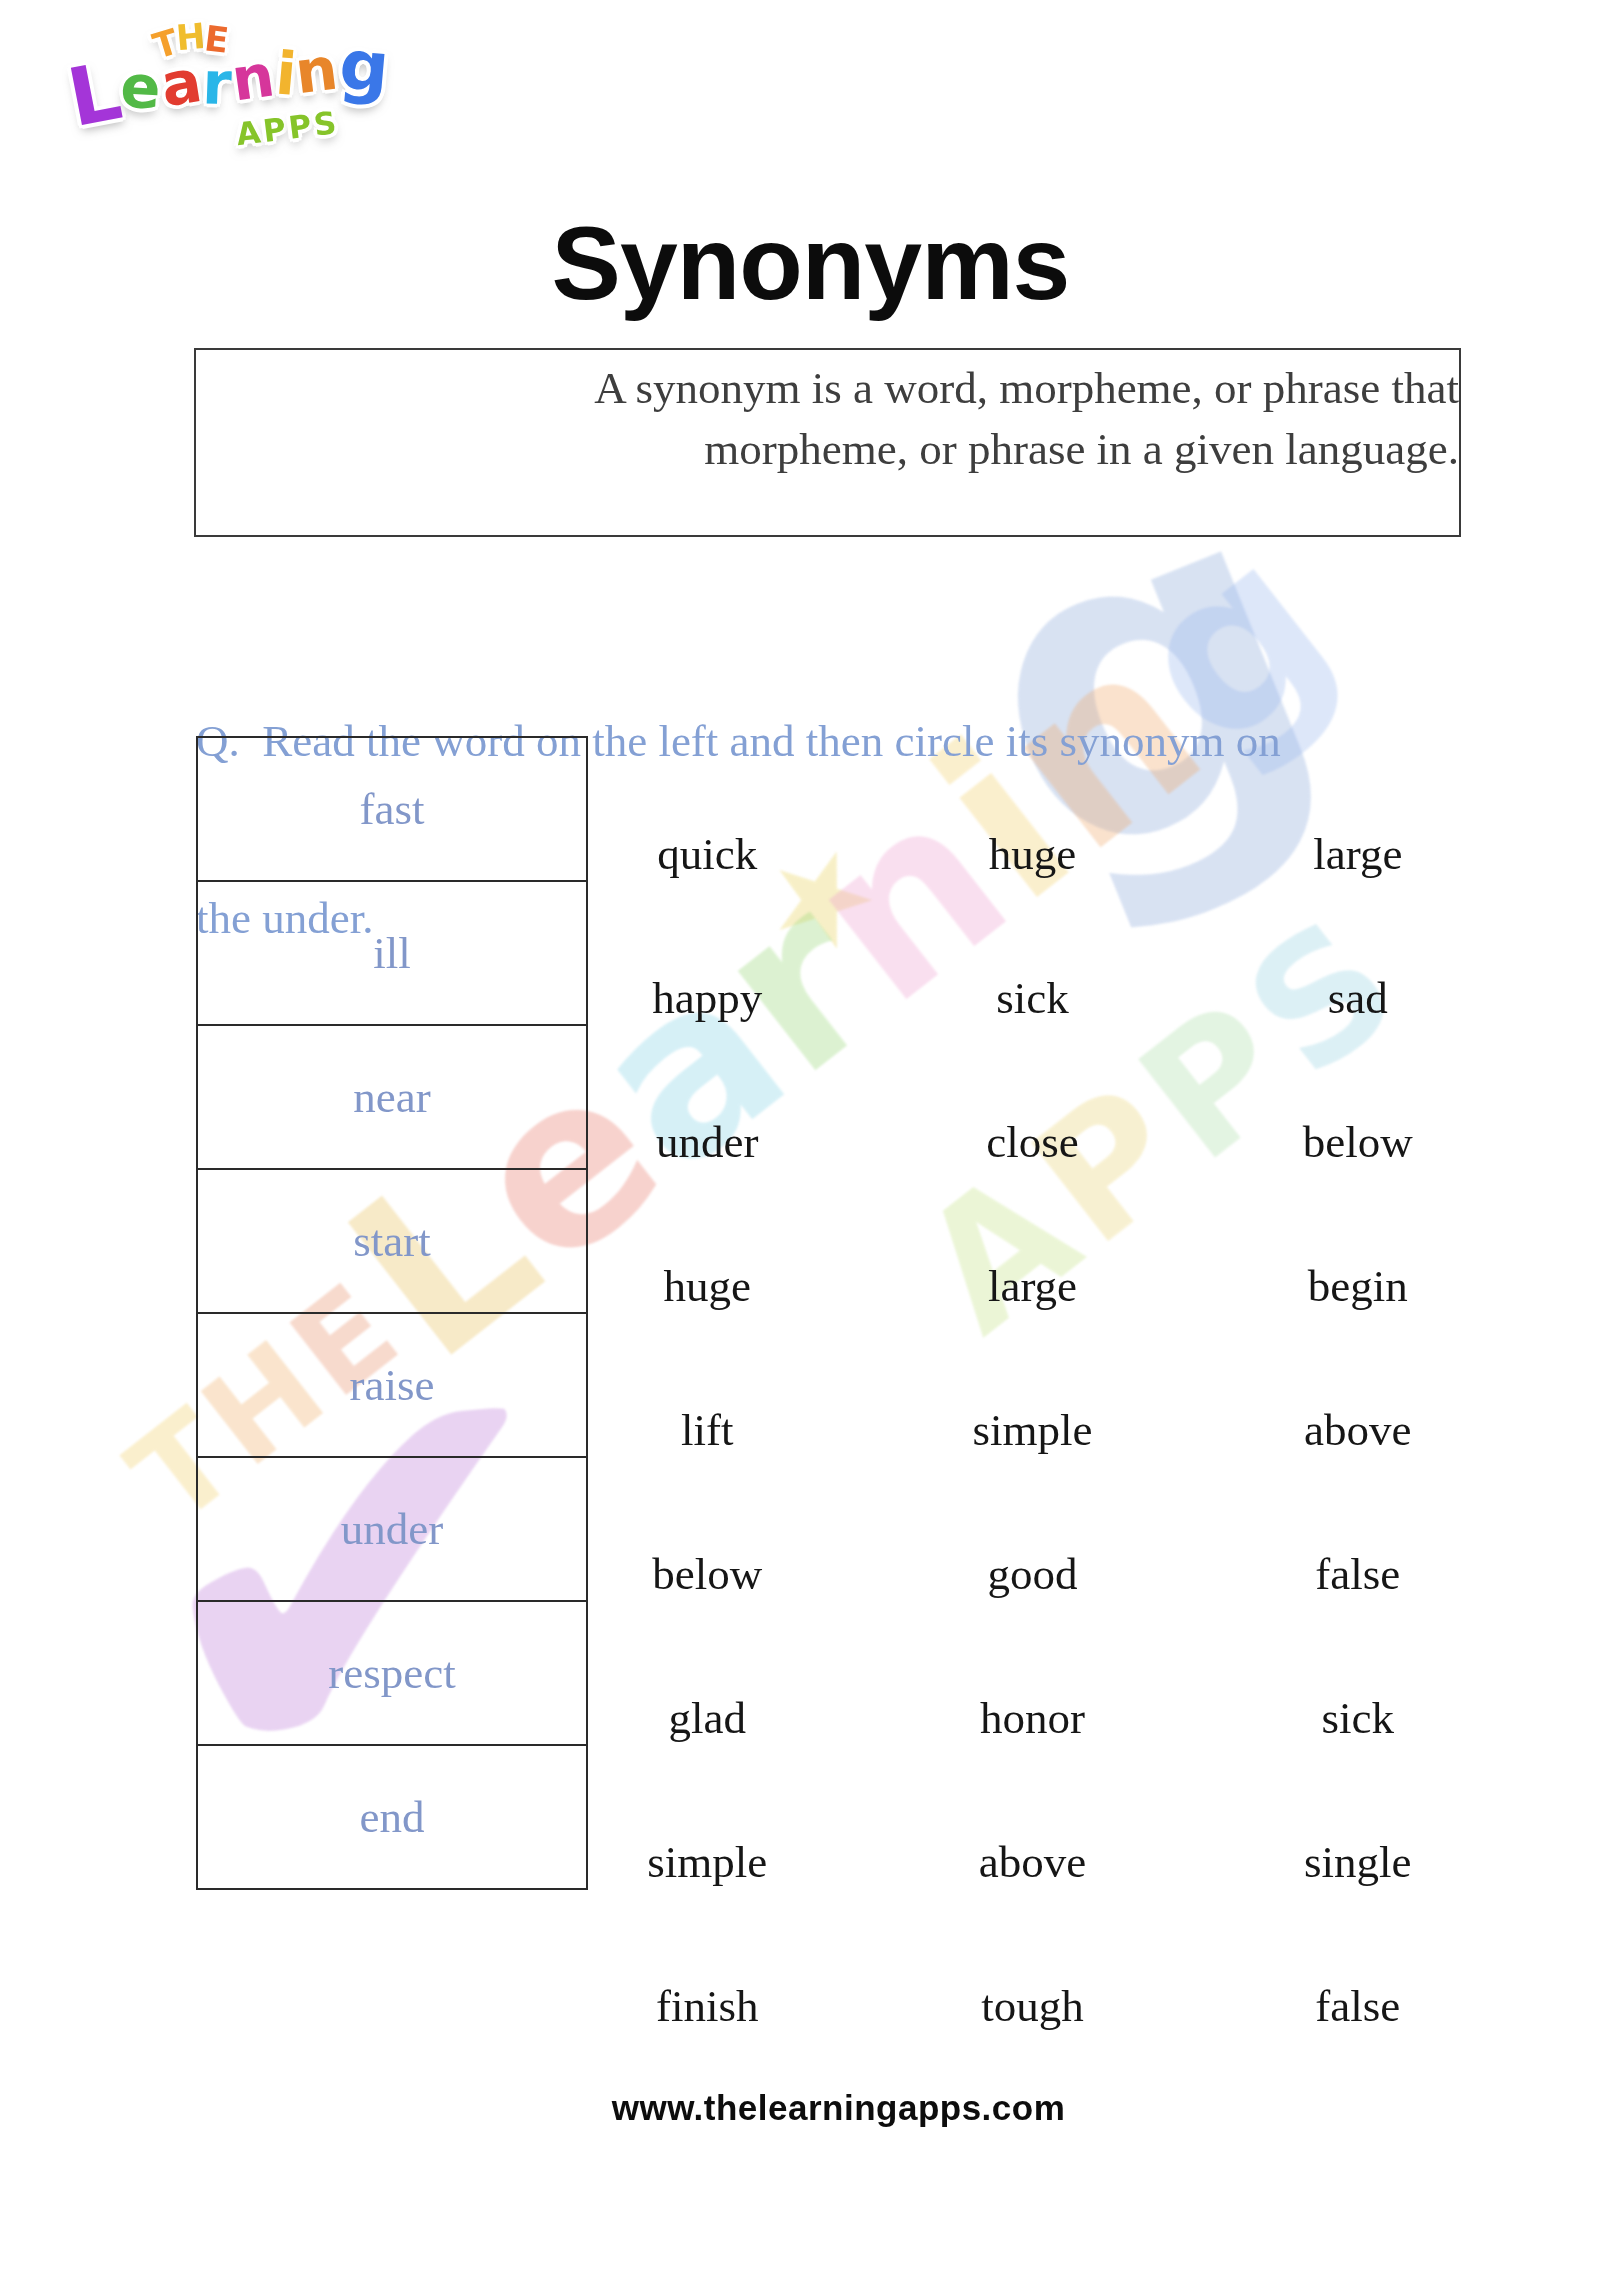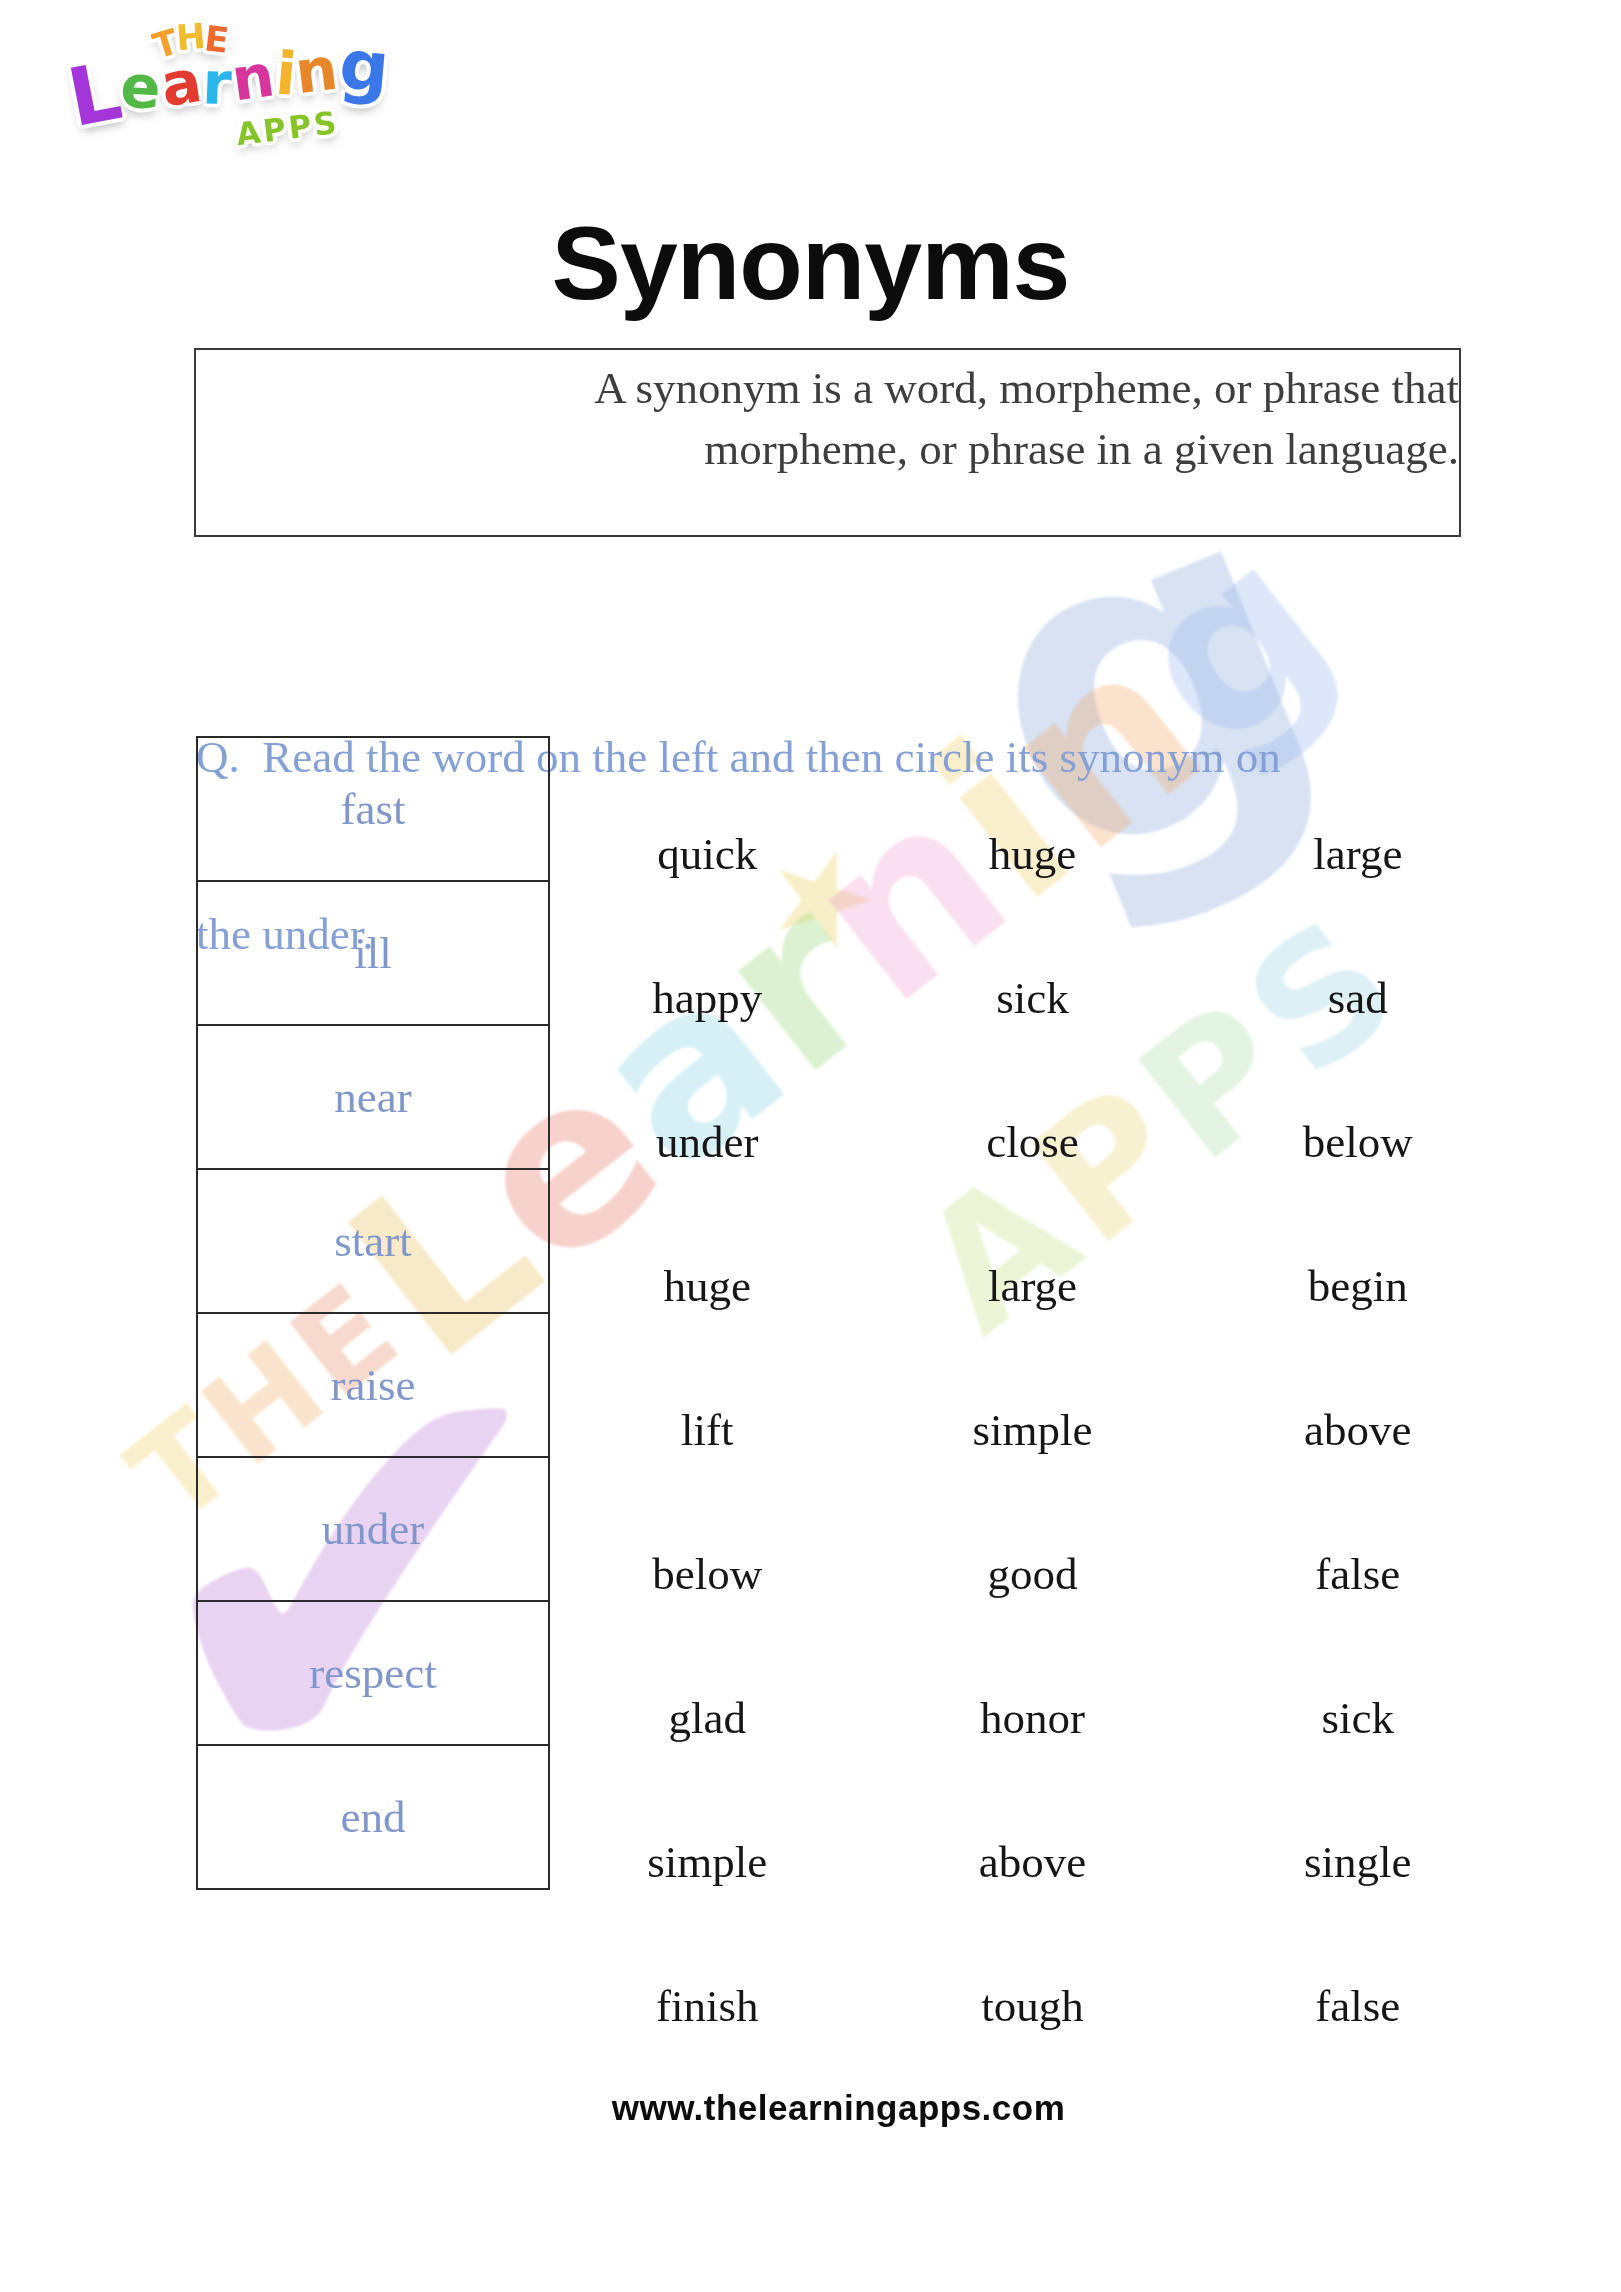--- a/index.html
+++ b/index.html
@@ -91,30 +91,30 @@
     color:#0c0c0c;margin:0;
   }
   .definition-box{
     position:absolute;left:194px;top:348px;width:1267px;height:189px;
     border:2px solid #3a3a3a;box-sizing:border-box;
     text-align:right;
     font-size:45px;line-height:61px;color:#3e3e3e;
     padding-top:7.8px;
   }
   .question{
-    position:absolute;left:196px;top:610px;width:1274px;
+    position:absolute;left:196px;top:594px;width:1274px;
     font-size:45px;line-height:59px;
     color:#84a0d4;
     white-space:pre-wrap;
   }
 
   
   .words-column{position:absolute;left:196px;top:736px;width:354px;}
   .word-cell{
-    width:354px;height:146px;margin-top:-2px;
+    width:392px;height:146px;margin-top:-2px;
     border:2px solid #2a2a2a;box-sizing:border-box;
     display:flex;align-items:center;justify-content:center;
     background:transparent;
   }
   .word-cell:first-child{margin-top:0;}
   .word{font-size:45px;color:#8297c9;}
   .options-grid{position:absolute;left:550px;top:736px;width:965px;}
   .options-row{height:144px;display:flex;align-items:flex-end;gap:11px;}
   .option{flex:1;text-align:center;font-size:45px;color:#161616;}
 

